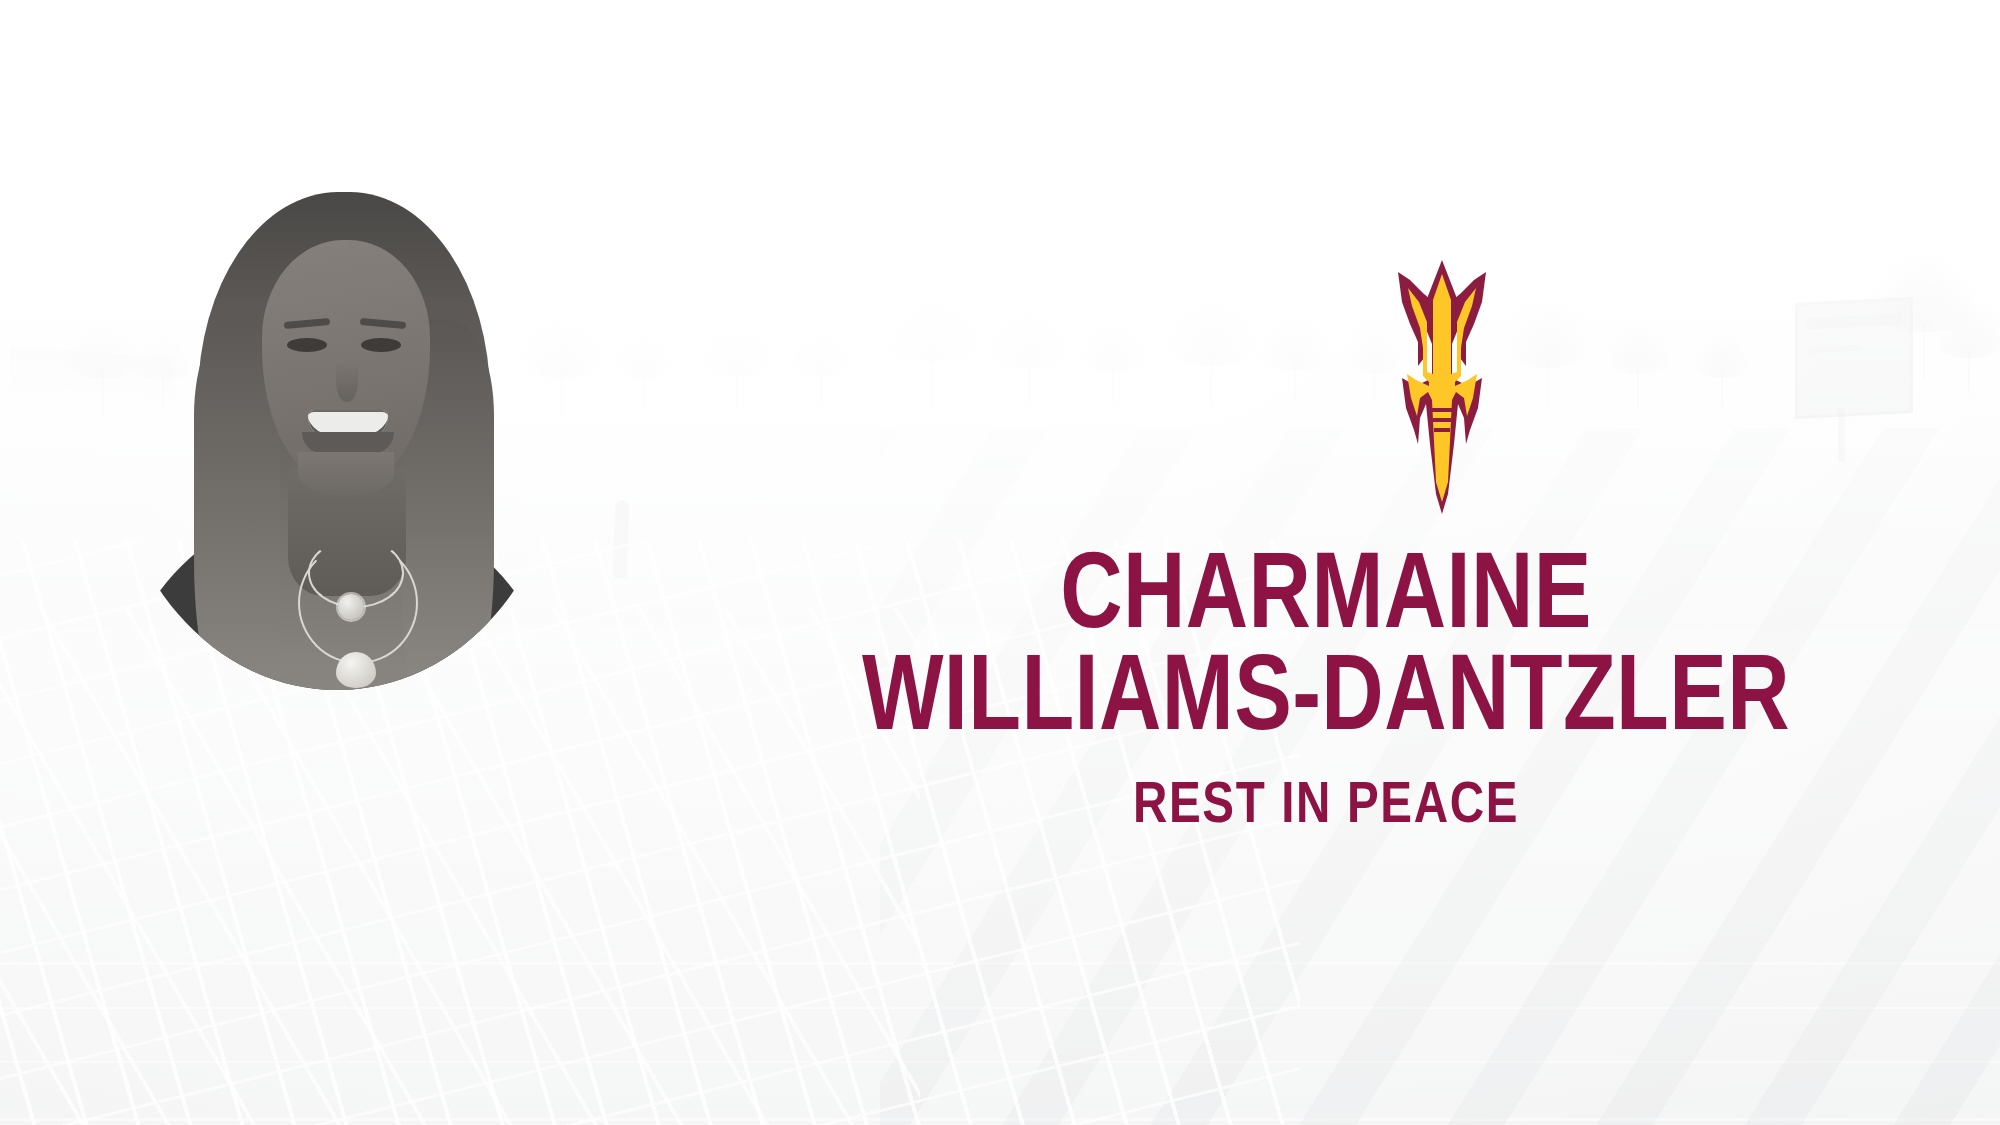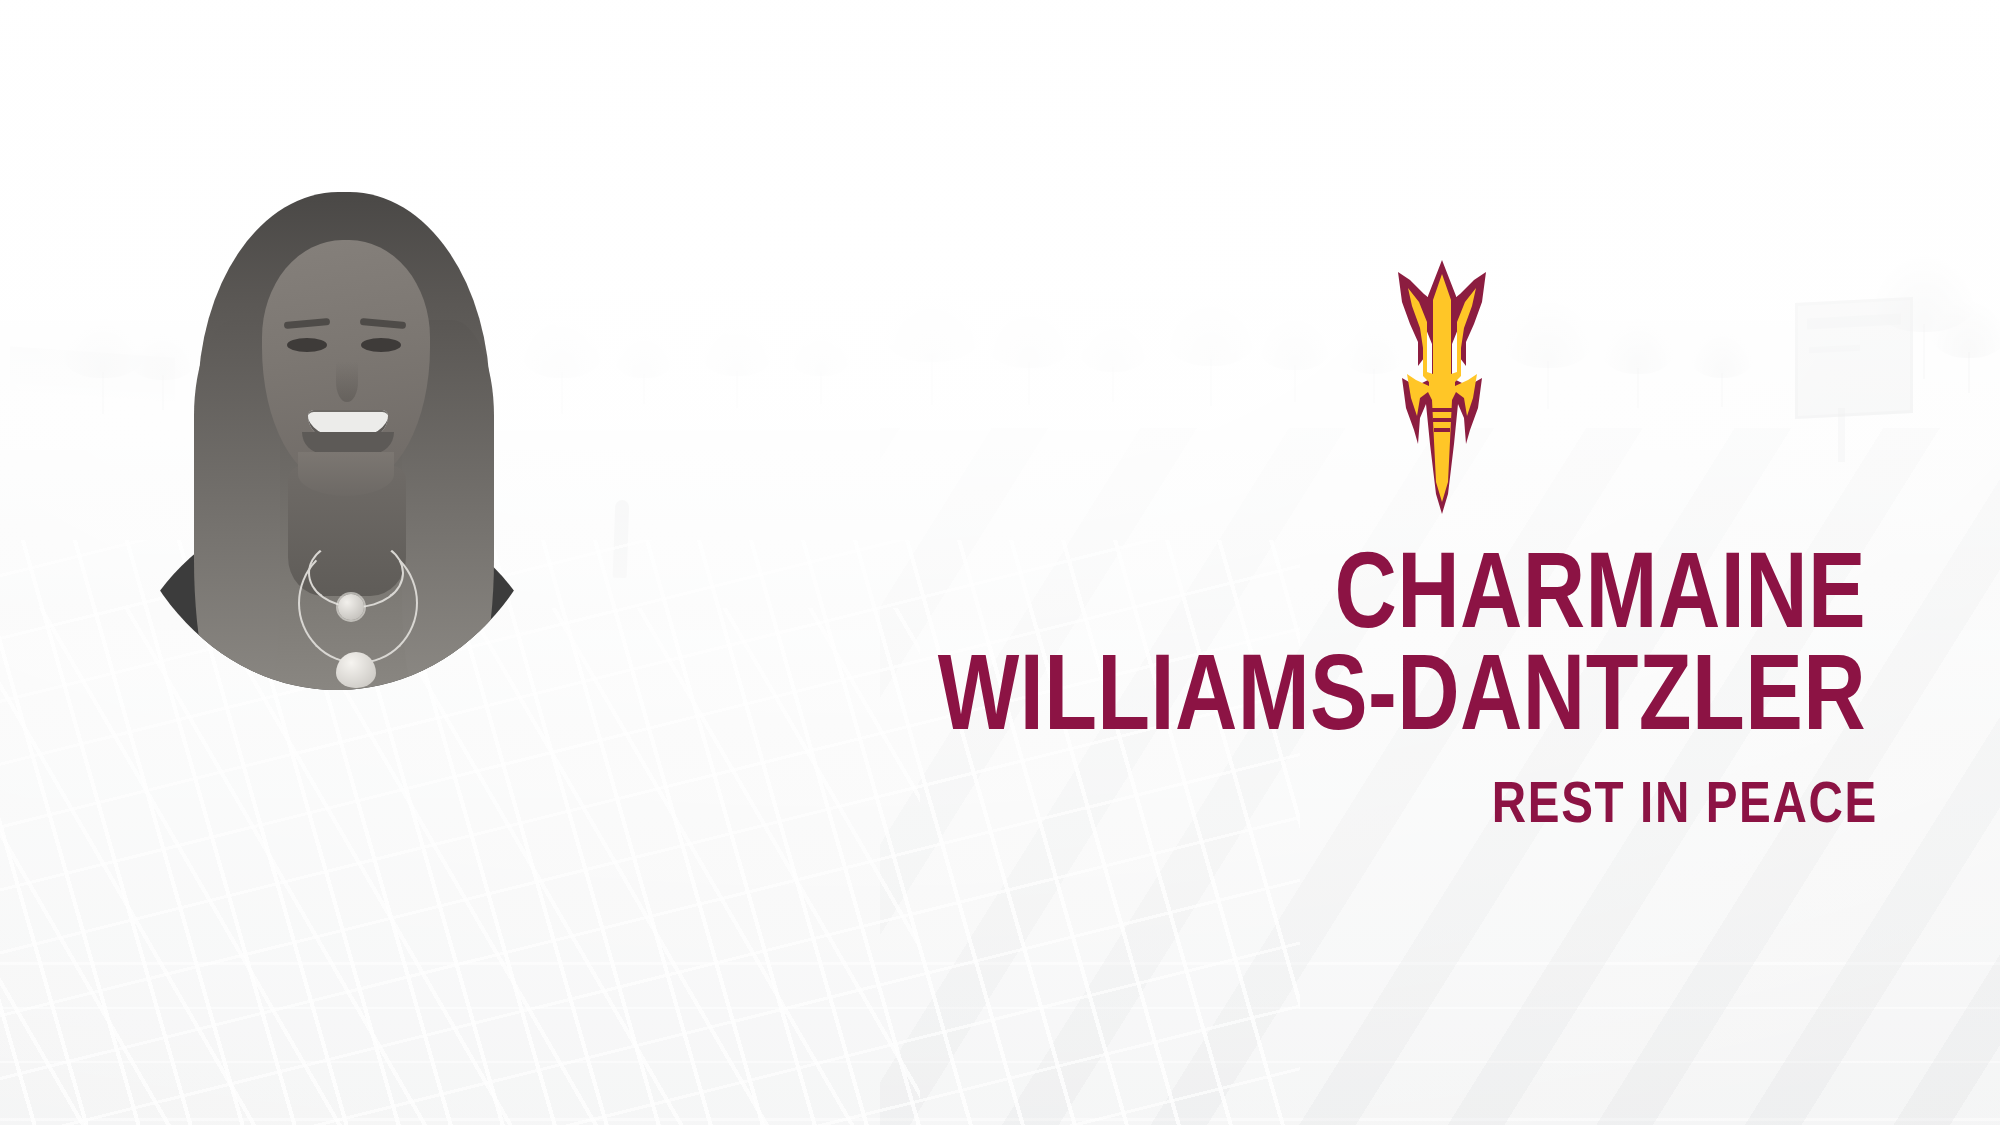--- a/index.html
+++ b/index.html
@@ -226,22 +226,22 @@
     position:absolute;left:224px;top:482px;width:40px;height:36px;
     background:radial-gradient(circle at 38% 30%,#f6f4f0,#c4c1bc);
     border-radius:50% 50% 48% 48% / 58% 58% 42% 42%;
   }
 
   
   .pitchfork{position:absolute;left:1382px;top:258px;width:120px;height:258px;}
 
   
   .textblock{
-    position:absolute;left:804px;top:540px;width:1180px;
-    text-align:right;
+    position:absolute;left:736px;top:540px;width:1180px;
+    text-align:center;
   }
   .name-line{
     color:#8c1344;
     font-family:"Liberation Sans Narrow","Liberation Sans",sans-serif;
     font-weight:bold;
     letter-spacing:.5px;
     line-height:.93;
     margin:0;
     transform:scaleX(.80);
     transform-origin:center top;

